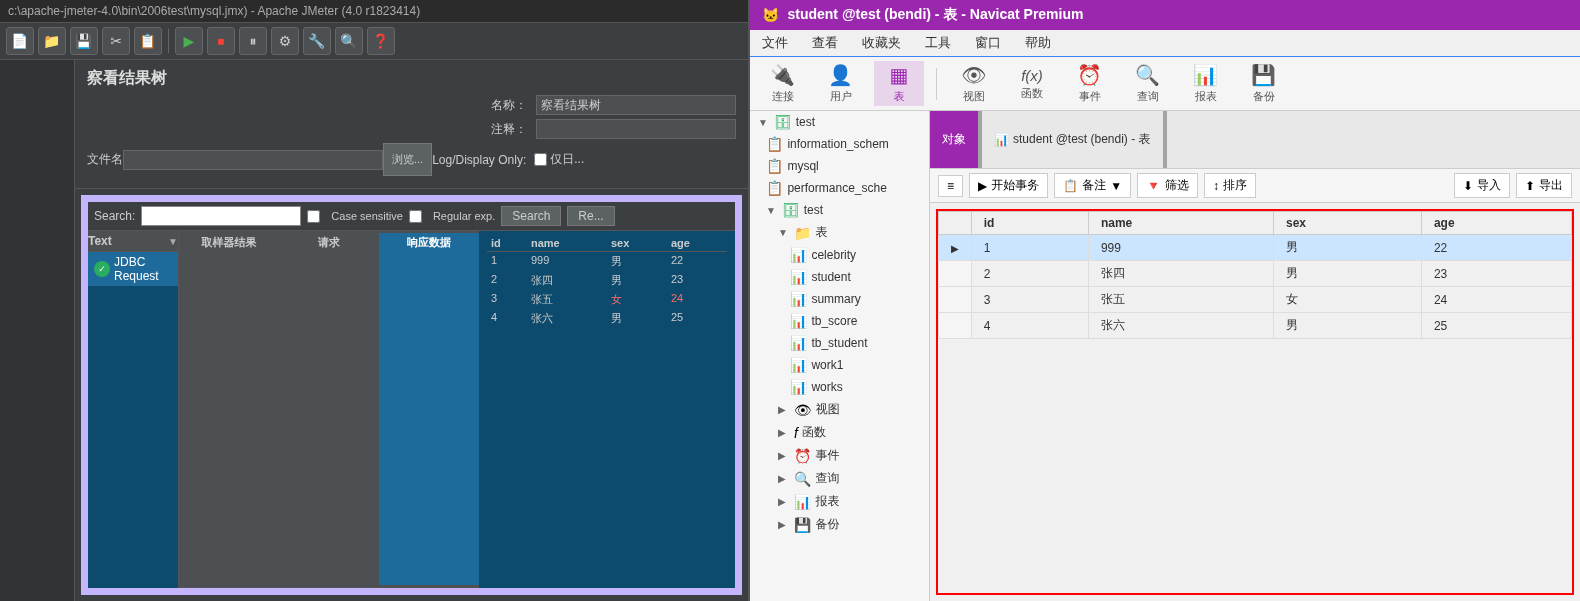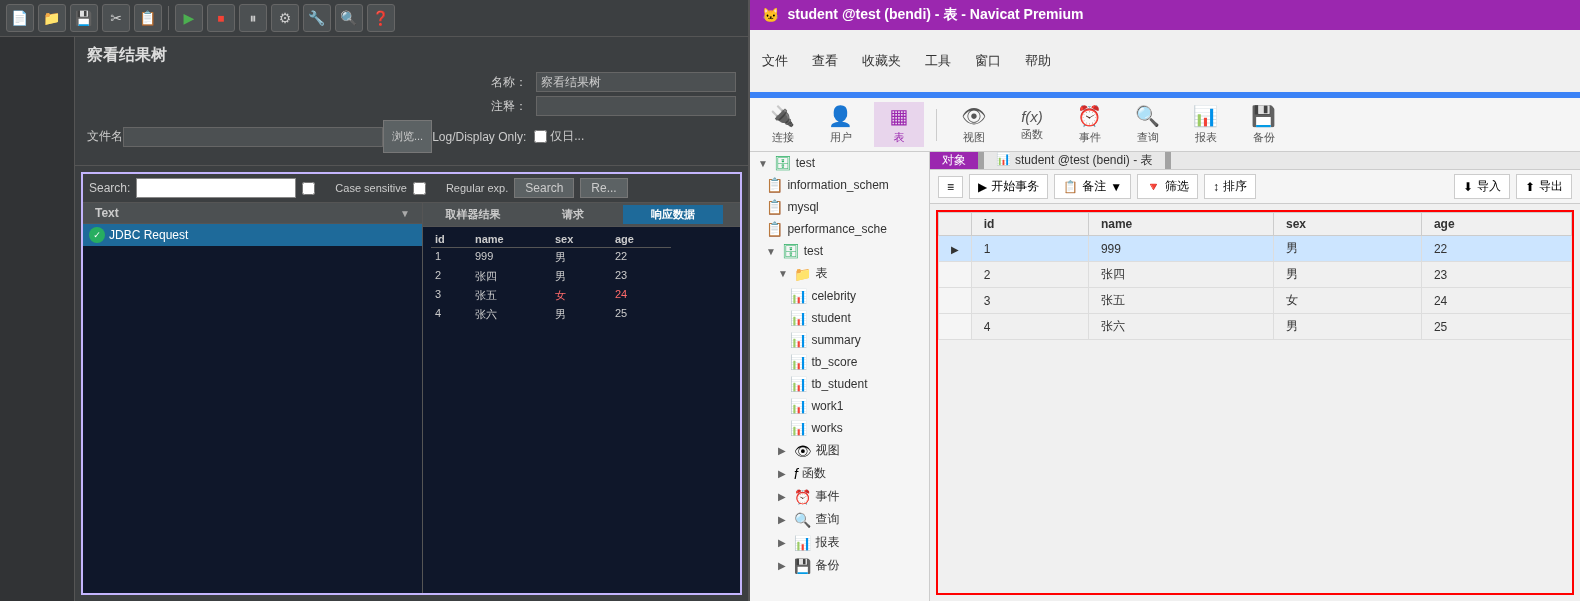--- a/index.html
+++ b/index.html
@@ -145,23 +145,23 @@
     }
 
     .checkbox-label {
       display: flex;
       align-items: center;
       gap: 3px;
     }
 
     .results-area {
       flex: 1;
-      border: 2px solid #c4b5fd;
+      border: 7px solid #c4b5fd;
       margin: 6px;
-      background: #0f172a;
+      background: #0c4a6e;
       display: flex;
       flex-direction: column;
       overflow: hidden;
     }
 
     .search-bar {
       display: flex;
       align-items: center;
       padding: 4px 6px;
       background: #3c3f41;
@@ -176,21 +176,21 @@
       border: 1px solid #888;
       padding: 2px 4px;
       font-size: 12px;
       width: 160px;
       color: #000;
     }
 
     .case-sensitive-label {
       display: flex;
       align-items: center;
-      gap: 20px;
+      gap: 11px;
       font-size: 11px;
       color: #ccc;
     }
 
     .search-btn {
       background: #5c6264;
       border: 1px solid #777;
       color: #ccc;
       padding: 2px 10px;
       font-size: 12px;
@@ -208,21 +208,21 @@
       border-right: 1px solid #555;
       display: flex;
       flex-direction: column;
     }
 
     .tree-header {
       display: flex;
       align-items: center;
       background: #4c5052;
       border-bottom: 1px solid #555;
-      padding: 3px 12px;
+      padding: 3px 0;
     }
 
     .tree-header-text {
       font-weight: bold;
       color: #ccc;
       font-size: 12px;
       flex: 1;
     }
 
     .tree-sort-icon {
@@ -253,21 +253,21 @@
     }
 
     .tree-item-text {
       color: #fff;
       font-size: 12px;
     }
 
     .data-columns {
       flex: 1;
       display: flex;
-      flex-direction: column;
+      flex-direction: row;
     }
 
     .data-header {
       display: flex;
       background: #4c5052;
       border-bottom: 1px solid #555;
       padding: 2px 0;
     }
 
     .data-col-header {
@@ -332,23 +332,23 @@
       font-weight: bold;
       display: flex;
       align-items: center;
       gap: 8px;
     }
 
     .navicat-menu-bar {
       background: #f0f0f0;
       display: flex;
       align-items: center;
-      padding: 20px 8px;
+      padding: 2px 8px;
       gap: 16px;
-      border-bottom: 6px solid #3b82f6;
+      border-bottom: 1px solid #3b82f6;
     }
 
     .menu-item {
       font-size: 13px;
       color: #333;
       cursor: pointer;
       padding: 2px 4px;
     }
 
     .navicat-toolbar {
@@ -433,26 +433,26 @@
     }
 
     .nav-tab-bar {
       display: flex;
       background: #e8e8e8;
       border-bottom: 1px solid #ccc;
       align-items: stretch;
     }
 
     .nav-tab {
-      padding: 0 12px;
+      padding: 20px 12px;
       font-size: 12px;
       cursor: pointer;
-      border-right: 6px solid #a3a3a3;
-      display: flex;
-      align-items: flex-start;
+      border-right: 4px solid #a3a3a3;
+      display: flex;
+      align-items: center;
       gap: 4px;
     }
 
     .nav-tab.active {
       background: #9b27af;
       color: white;
     }
 
     .nav-tab:not(.active) {
       background: #e8e8e8;
@@ -535,20 +535,23 @@
       height: 32px;
       background: #ccc;
       margin: 0 4px;
     }
   </style>
 </head>
 <body>
 
 <div class="jmeter-panel">
 
+  <div class="jmeter-title-bar">
+    <span>c:\apache-jmeter-4.0\bin\2006test\mysql.jmx) - Apache JMeter (4.0 r1823414)</span>
+  </div>
 
   <div class="jmeter-toolbar">
     <div class="toolbar-btn">📄</div>
     <div class="toolbar-btn">📁</div>
     <div class="toolbar-btn">💾</div>
     <div class="toolbar-btn">✂</div>
     <div class="toolbar-btn">📋</div>
     <div class="toolbar-sep"></div>
     <div class="toolbar-btn" style="color:#4caf50;">▶</div>
     <div class="toolbar-btn" style="color:#f44336;">⏹</div>

